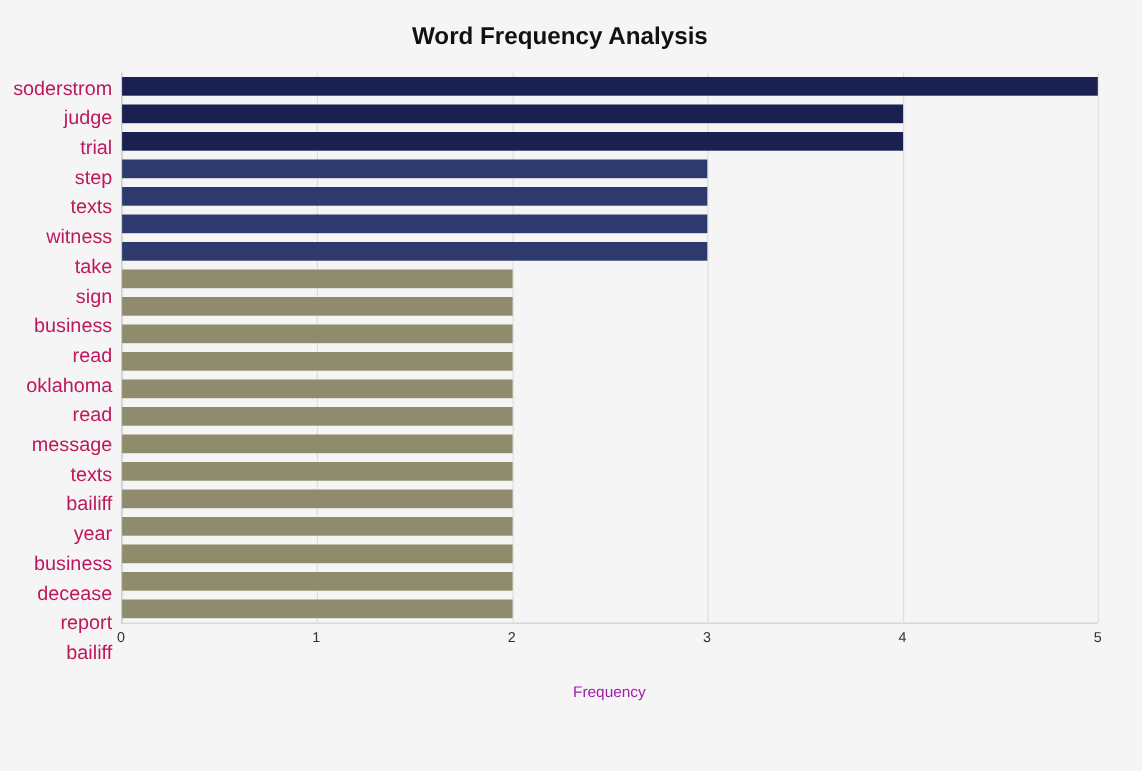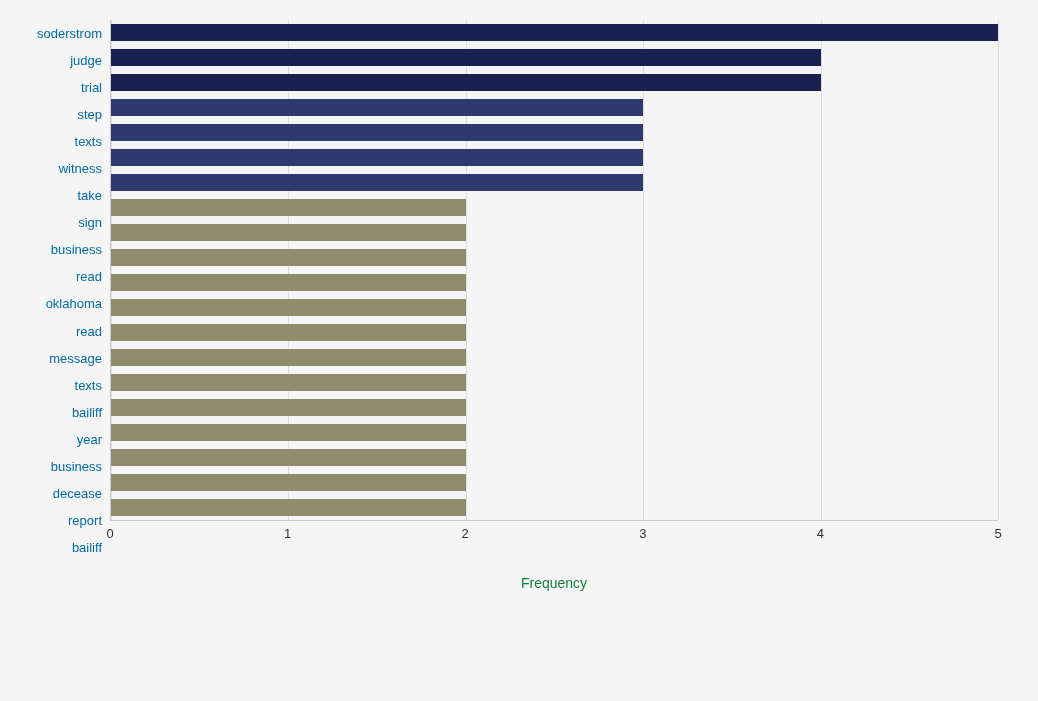--- a/index.html
+++ b/index.html
@@ -34,22 +34,22 @@
     .y-labels {
       display: flex;
       flex-direction: column;
       justify-content: space-around;
       align-items: flex-end;
       width: 90px;
       padding-right: 8px;
       flex-shrink: 0;
     }
     .y-label {
-      font-size: 13px;
-      color: #0369a1;
+      font-size: 18px;
+      color: #be185d;
       line-height: 1;
     }
     .bars-and-xaxis {
       display: flex;
       flex-direction: column;
       flex: 1;
     }
     .bars-area {
       flex: 1;
       display: flex;
@@ -102,27 +102,28 @@
       color: #333;
       position: absolute;
       transform: translateX(-50%);
     }
     .x-axis-label {
       position: absolute;
       bottom: -30px;
       left: 50%;
       transform: translateX(-50%);
       font-size: 14px;
-      color: #15803d;
+      color: #a21caf;
     }
   </style>
 </head>
 <body>
 
 <div class="chart-container">
+  <div class="chart-title">Word Frequency Analysis</div>
   <div class="chart-area">
     <div class="y-labels" id="y-labels">
         <div class="y-label">soderstrom</div>
         <div class="y-label">judge</div>
         <div class="y-label">trial</div>
         <div class="y-label">step</div>
         <div class="y-label">texts</div>
         <div class="y-label">witness</div>
         <div class="y-label">take</div>
         <div class="y-label">sign</div>

